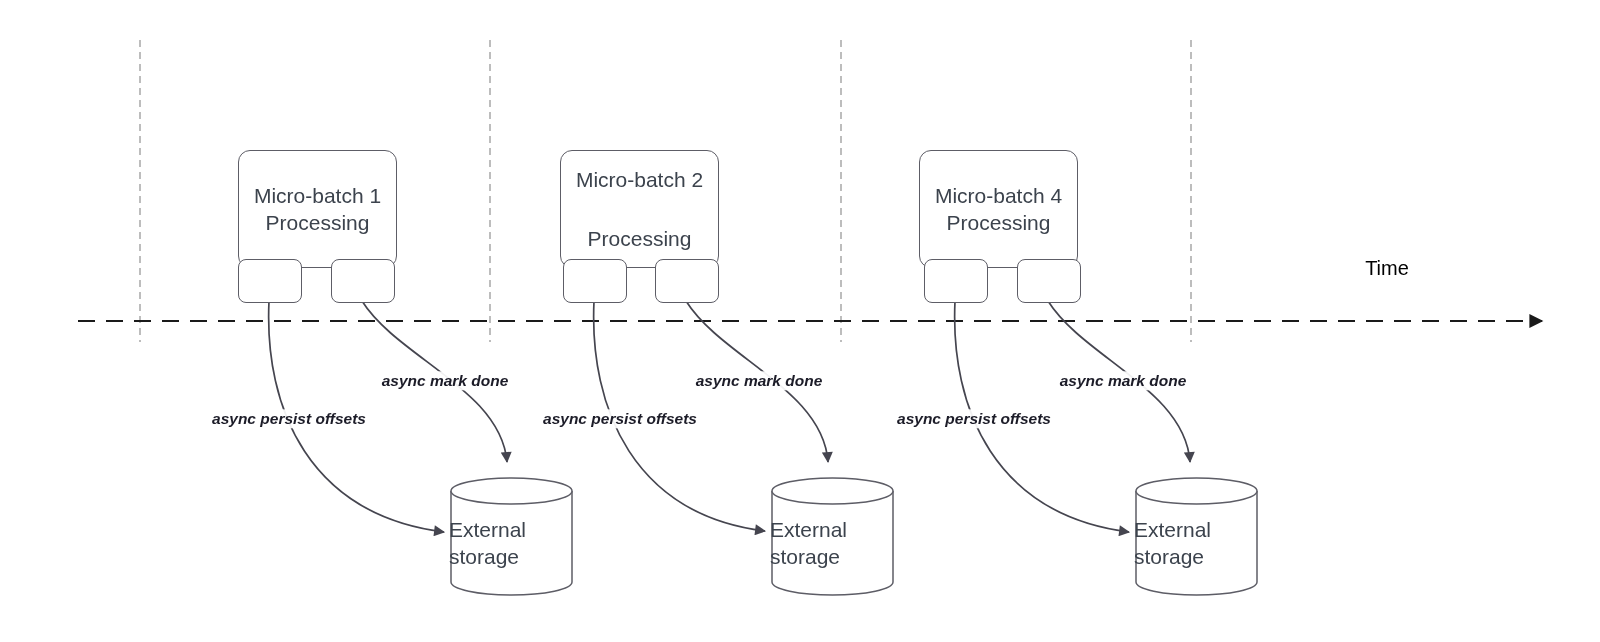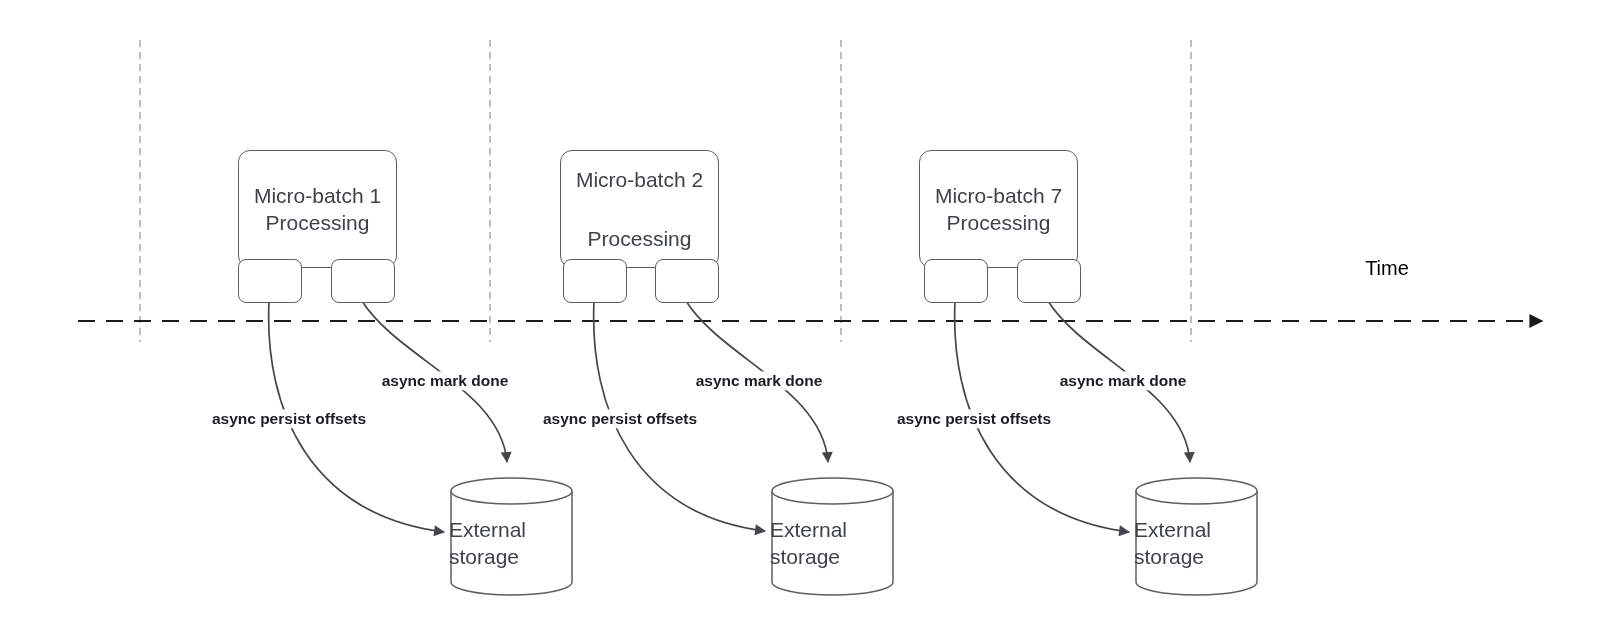--- a/index.html
+++ b/index.html
@@ -33,20 +33,21 @@
   }
   .edge-label{
     position:absolute;
     transform:translate(-50%,-50%);
     font-size:15.5px;font-weight:700;
     color:#1c1c28;
     background:rgba(255,255,255,0.92);
     padding:0 3px;
     white-space:nowrap;
     line-height:1.25;
+    font-style:italic;
   }
   .cyl-label{
     position:absolute;
     width:124px;
     transform:translateX(-50%);
     text-align:left;
     color:#3c434d;font-size:21px;line-height:27px;
   }
   .time-label{
     position:absolute;
@@ -120,21 +121,21 @@
   <div class="sub-box" style="left:563px;top:259px;"></div>
   <div class="sub-box" style="left:655px;top:259px;"></div>
   <div class="edge-label" style="left:620px;top:419px;">async persist offsets</div>
   <div class="edge-label" style="left:759px;top:381px;">async mark done</div>
   <div class="cyl-label" style="left:832px;top:516px;">
     <div>External</div>
     <div>storage</div>
   </div>
 
   <div class="node-box" style="left:919px;top:126px;">
-    <span>Micro-batch 7</span>
+    <span>Micro-batch 4</span>
     <span>Processing</span>
   </div>
   <div class="sub-box" style="left:924px;top:259px;"></div>
   <div class="sub-box" style="left:1017px;top:259px;"></div>
   <div class="edge-label" style="left:974px;top:419px;">async persist offsets</div>
   <div class="edge-label" style="left:1123px;top:381px;">async mark done</div>
   <div class="cyl-label" style="left:1196px;top:516px;">
     <div>External</div>
     <div>storage</div>
   </div>

